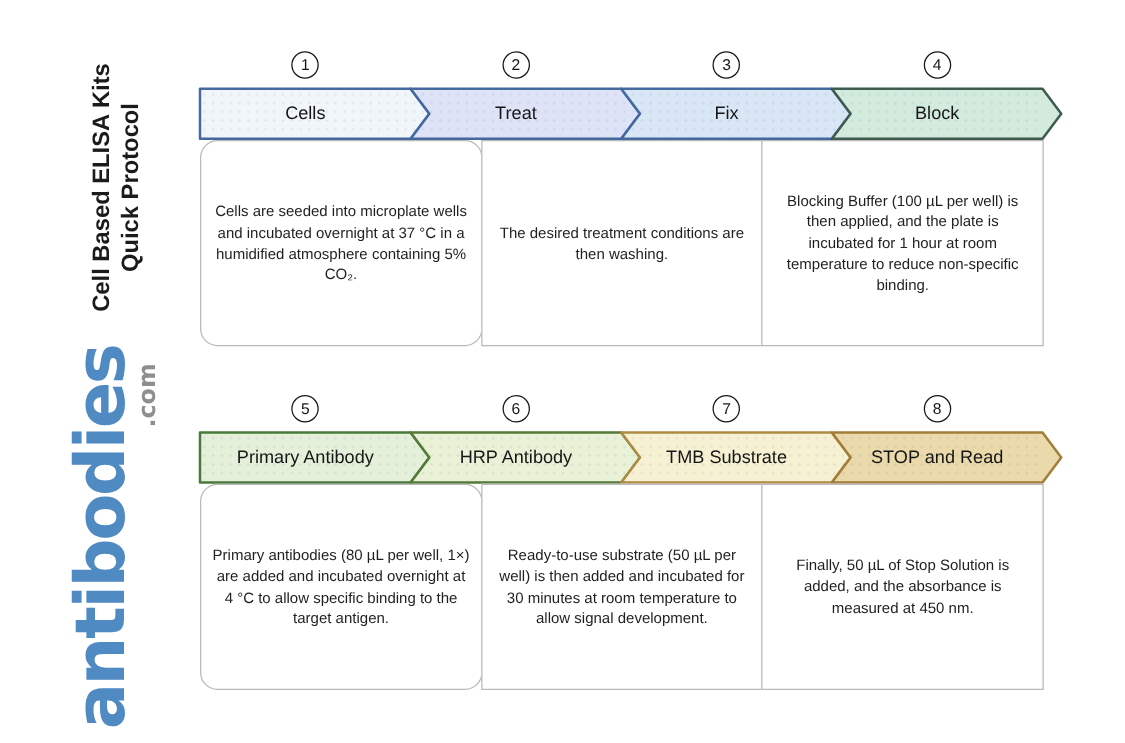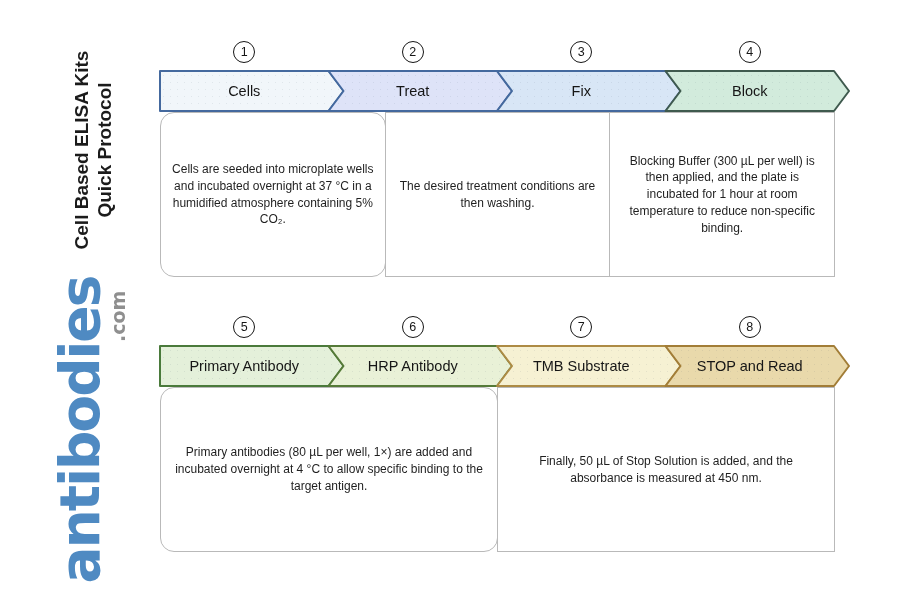--- a/index.html
+++ b/index.html
@@ -58,21 +58,21 @@
         <polygon points="507.5,2 676,2 691,22 676,42 507.5,42 522.5,22" fill="#d2ebdc" stroke="#3f5a4e" stroke-width="2" stroke-linejoin="round"></polygon>
       </svg>
       <div class="desc-row">
         <div class="desc-box">
           <span>Cells are seeded into microplate wells and incubated overnight at 37 °C in a humidified atmosphere containing 5% CO₂.</span>
         </div>
         <div class="desc-box">
           <span>The desired treatment conditions are then washing.</span>
         </div>
         <div class="desc-box">
-          <span>Blocking Buffer (300 µL per well) is then applied, and the plate is incubated for 1 hour at room temperature to reduce non-specific binding.</span>
+          <span>Blocking Buffer (100 µL per well) is then applied, and the plate is incubated for 1 hour at room temperature to reduce non-specific binding.</span>
         </div>
       </div>
       <div class="circle" style="left:73.25px">
         <span>1</span>
       </div>
       <div class="banner-label" style="left:0px;width:168.5px">Cells</div>
       <div class="circle" style="left:241.75px">
         <span>2</span>
       </div>
       <div class="banner-label" style="left:168.5px;width:168.5px">Treat</div>
@@ -91,20 +91,23 @@
         <polygon points="2,2 170.5,2 185.5,22 170.5,42 2,42" fill="#e4f0da" stroke="#4a7a3b" stroke-width="2" stroke-linejoin="round"></polygon>
         <polygon points="170.5,2 339,2 354,22 339,42 170.5,42 185.5,22" fill="#e9f1d7" stroke="#557a38" stroke-width="2" stroke-linejoin="round"></polygon>
         <polygon points="339,2 507.5,2 522.5,22 507.5,42 339,42 354,22" fill="#f6f1d3" stroke="#ad8b44" stroke-width="2" stroke-linejoin="round"></polygon>
         <polygon points="507.5,2 676,2 691,22 676,42 507.5,42 522.5,22" fill="#e9d9ab" stroke="#a27d37" stroke-width="2" stroke-linejoin="round"></polygon>
       </svg>
       <div class="desc-row">
         <div class="desc-box">
           <span>Primary antibodies (80 µL per well, 1×) are added and incubated overnight at 4 °C to allow specific binding to the target antigen.</span>
         </div>
         <div class="desc-box">
+          <span>Ready-to-use substrate (50 µL per well) is then added and incubated for 30 minutes at room temperature to allow signal development.</span>
+        </div>
+        <div class="desc-box">
           <span>Finally, 50 µL of Stop Solution is added, and the absorbance is measured at 450 nm.</span>
         </div>
       </div>
       <div class="circle" style="left:73.25px">
         <span>5</span>
       </div>
       <div class="banner-label" style="left:0px;width:168.5px">Primary Antibody</div>
       <div class="circle" style="left:241.75px">
         <span>6</span>
       </div>

